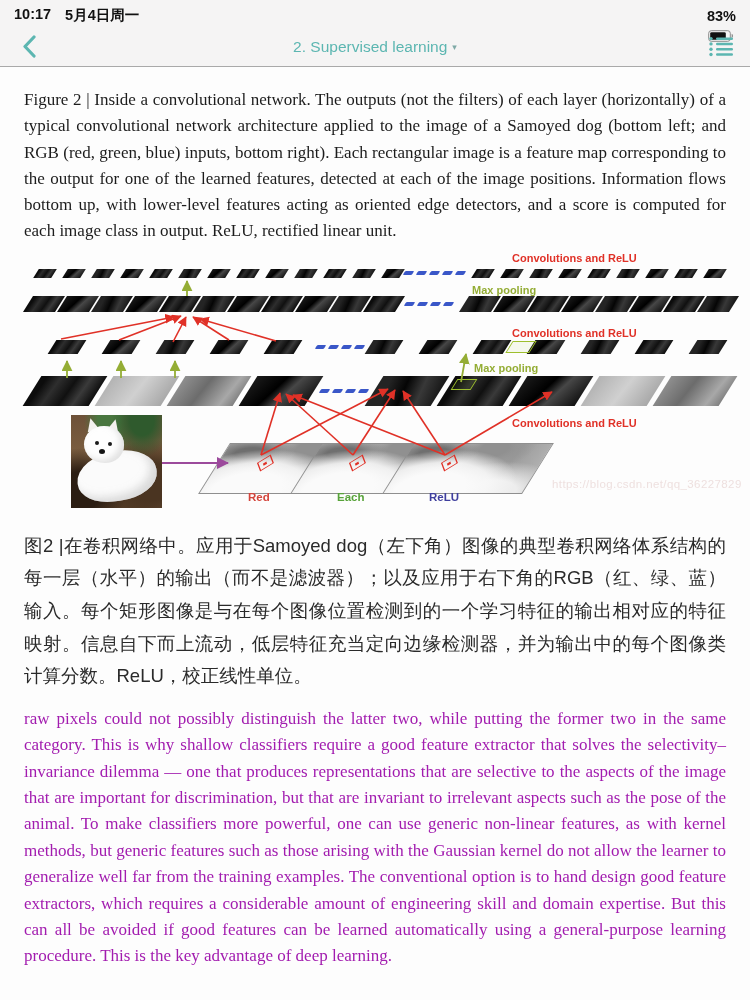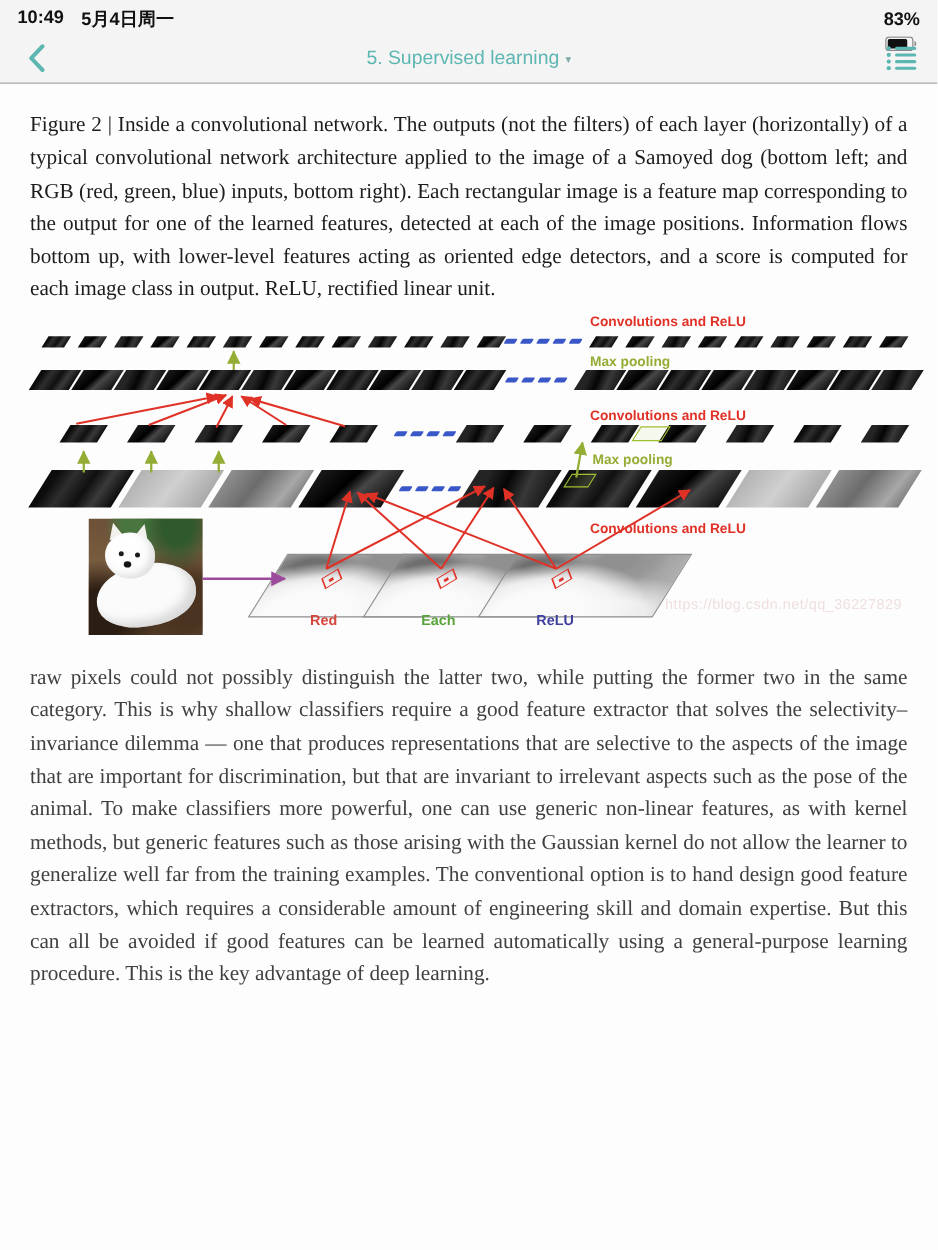--- a/index.html
+++ b/index.html
@@ -18,33 +18,33 @@
   .nav-caret { font-size:9px; color:#7fa9a6; }
   .back-btn, .toc-btn { display:flex; align-items:center; justify-content:center; width:34px; height:32px; }
 
   
   .content { padding:20px 24px 0 24px; }
   .cap-en { font-family:"Liberation Serif", serif; font-size:17px; line-height:26.3px;
             color:#1c1c1c; text-align:justify; }
   .cap-zh { font-size:18.5px; line-height:32.6px; color:#2a2a2a; text-align:justify;
             margin-top:14px; font-family:"Liberation Sans", sans-serif; }
   .body-en { font-family:"Liberation Serif", serif; font-size:17px; line-height:26.4px;
-             color:#404040; text-align:justify; margin-top:13px; }
+             color:#a21caf; text-align:justify; margin-top:13px; }
 
   
   .figure { position:relative; width:702px; height:265px; margin:6px auto 0 auto; }
   .tile { position:absolute; transform:skewX(-32deg); }
   .tx-d1 { background:linear-gradient(95deg,#0c0c0c 10%,#2e2e2e 30%,#101010 55%,#3a3a3a 75%,#0b0b0b); }
   .tx-d2 { background:linear-gradient(115deg,#1a1a1a,#000 40%,#474747 60%,#111); }
   .tx-d3 { background:linear-gradient(80deg,#242424 0 20%,#050505 45%,#383838 70%,#151515); }
   .tx-mid { background:linear-gradient(100deg,#8f8f8f,#6c6c6c 40%,#a8a8a8 80%,#808080); }
   .tx-light { background:linear-gradient(100deg,#b3b3b3,#d0d0d0 50%,#a8a8a8); }
   .dot { position:absolute; width:9px; height:4px; background:#3a57c8; transform:skewX(-32deg); border-radius:1px; }
   .fig-label { position:absolute; font-size:11px; font-weight:bold; white-space:nowrap; z-index:5; }
-  .lab-red { color:#e03127; }
+  .lab-red { color:#e03127;margin-left:40px; }
   .lab-green { color:#94ad35; }
   .chan-label { position:absolute; font-size:11.5px; font-weight:bold; z-index:5; }
   .green-box { position:absolute; border:1.6px solid #9ebf2e; transform:skewX(-32deg); z-index:4; background:rgba(158,191,46,.08); }
 
   .fig-svg { position:absolute; left:0; top:0; z-index:6; pointer-events:none; }
 
   
   .dog { position:absolute; left:47px; top:164px; width:91px; height:93px; z-index:2; overflow:hidden;
     background:
       radial-gradient(ellipse at 78% 6%, #2f5a2d 0 12%, transparent 30%),
@@ -71,32 +71,32 @@
     border:1px solid #8f8f8f; z-index:2;
     background:
       radial-gradient(ellipse at 32% 92%, #fafafa 0 26%, rgba(248,248,248,.85) 42%, transparent 62%),
       radial-gradient(ellipse at 76% 100%, #ededed 0 18%, transparent 45%),
       radial-gradient(ellipse at 18% 18%, #6f6f6f 0 9%, transparent 28%),
       radial-gradient(ellipse at 60% 10%, #909090 0 12%, transparent 35%),
       linear-gradient(100deg,#aeaeae,#c7c7c7 40%,#9c9c9c 75%,#b2b2b2); }
   .diam { position:absolute; left:41px; top:13px; width:12px; height:12px;
           border:1.6px solid #e03127; transform:rotate(45deg); z-index:4; }
   .diam:after { content:""; position:absolute; left:4px; top:4px; width:3px; height:3px; background:#e03127; }
-  .watermark { position:absolute; left:508px; top:227px; font-size:11.5px; color:#eeE0df;
+  .watermark { position:absolute; left:528px; top:227px; font-size:11.5px; color:#eeE0df;
                letter-spacing:.4px; z-index:5; }
 </style>
 </head>
 <body>
 
 <div class="page">
 
   <div class="header">
     <div class="statusbar">
       <div class="sb-left">
-        <span>10:49</span>
+        <span>10:17</span>
         <span>5月4日周一</span>
       </div>
       <div class="sb-right">
         <span>
           <svg width="17" height="12" viewBox="0 0 17 12">
             <path d="M1.3,4.2 A10.5,10.5 0 0 1 15.7,4.2" stroke="#111" stroke-width="1.7" fill="none" stroke-linecap="round"></path>
             <path d="M4.1,7.1 A6.5,6.5 0 0 1 12.9,7.1" stroke="#111" stroke-width="1.7" fill="none" stroke-linecap="round"></path>
             <circle cx="8.5" cy="10.2" r="1.6" fill="#111"></circle>
           </svg>
         </span>
@@ -110,21 +110,21 @@
         </span>
       </div>
     </div>
     <div class="navbar">
       <div class="back-btn">
         <svg width="13" height="23" viewBox="0 0 13 23">
           <polyline points="11,2 2,11.5 11,21" stroke="#5cb6b1" stroke-width="3.2" fill="none" stroke-linecap="round" stroke-linejoin="round"></polyline>
         </svg>
       </div>
       <div class="nav-title">
-        <span>5. Supervised learning</span>
+        <span>2. Supervised learning</span>
         <span class="nav-caret">▾</span>
       </div>
       <div class="toc-btn">
         <svg width="26" height="21" viewBox="0 0 26 21">
           <g fill="#5cb6b1">
             <circle cx="3" cy="2.6" r="1.7"></circle>
               <rect x="8" y="1.4" width="17" height="2.5" rx="1.2"></rect>
             <circle cx="3" cy="7.9" r="1.7"></circle>
               <rect x="8" y="6.7" width="17" height="2.5" rx="1.2"></rect>
             <circle cx="3" cy="13.2" r="1.7"></circle>
@@ -296,16 +296,17 @@
           <line x1="329" y1="204" x2="371" y2="139"></line>
           <line x1="421" y1="204" x2="269" y2="144"></line>
           <line x1="421" y1="204" x2="379" y2="140"></line>
           <line x1="421" y1="204" x2="528" y2="141"></line>
         </g>
 
         <line x1="138" y1="212" x2="204" y2="212" stroke="#9c4a9c" stroke-width="2" marker-end="url(#ap)"></line>
       </svg>
     </div>
 
+    <p class="cap-zh">图2 |在卷积网络中。应用于Samoyed dog（左下角）图像的典型卷积网络体系结构的每一层（水平）的输出（而不是滤波器）；以及应用于右下角的RGB（红、绿、蓝）输入。每个矩形图像是与在每个图像位置检测到的一个学习特征的输出相对应的特征映射。信息自下而上流动，低层特征充当定向边缘检测器，并为输出中的每个图像类计算分数。ReLU，校正线性单位。</p>
 
     <p class="body-en">raw pixels could not possibly distinguish the latter two, while putting the former two in the same category. This is why shallow classifiers require a good feature extractor that solves the selectivity–invariance dilemma — one that produces representations that are selective to the aspects of the image that are important for discrimination, but that are invariant to irrelevant aspects such as the pose of the animal. To make classifiers more powerful, one can use generic non-linear features, as with kernel methods, but generic features such as those arising with the Gaussian kernel do not allow the learner to generalize well far from the training examples. The conventional option is to hand design good feature extractors, which requires a considerable amount of engineering skill and domain expertise. But this can all be avoided if good features can be learned automatically using a general-purpose learning procedure. This is the key advantage of deep learning.</p>
   </div>
 </div>
 
 </body></html>

